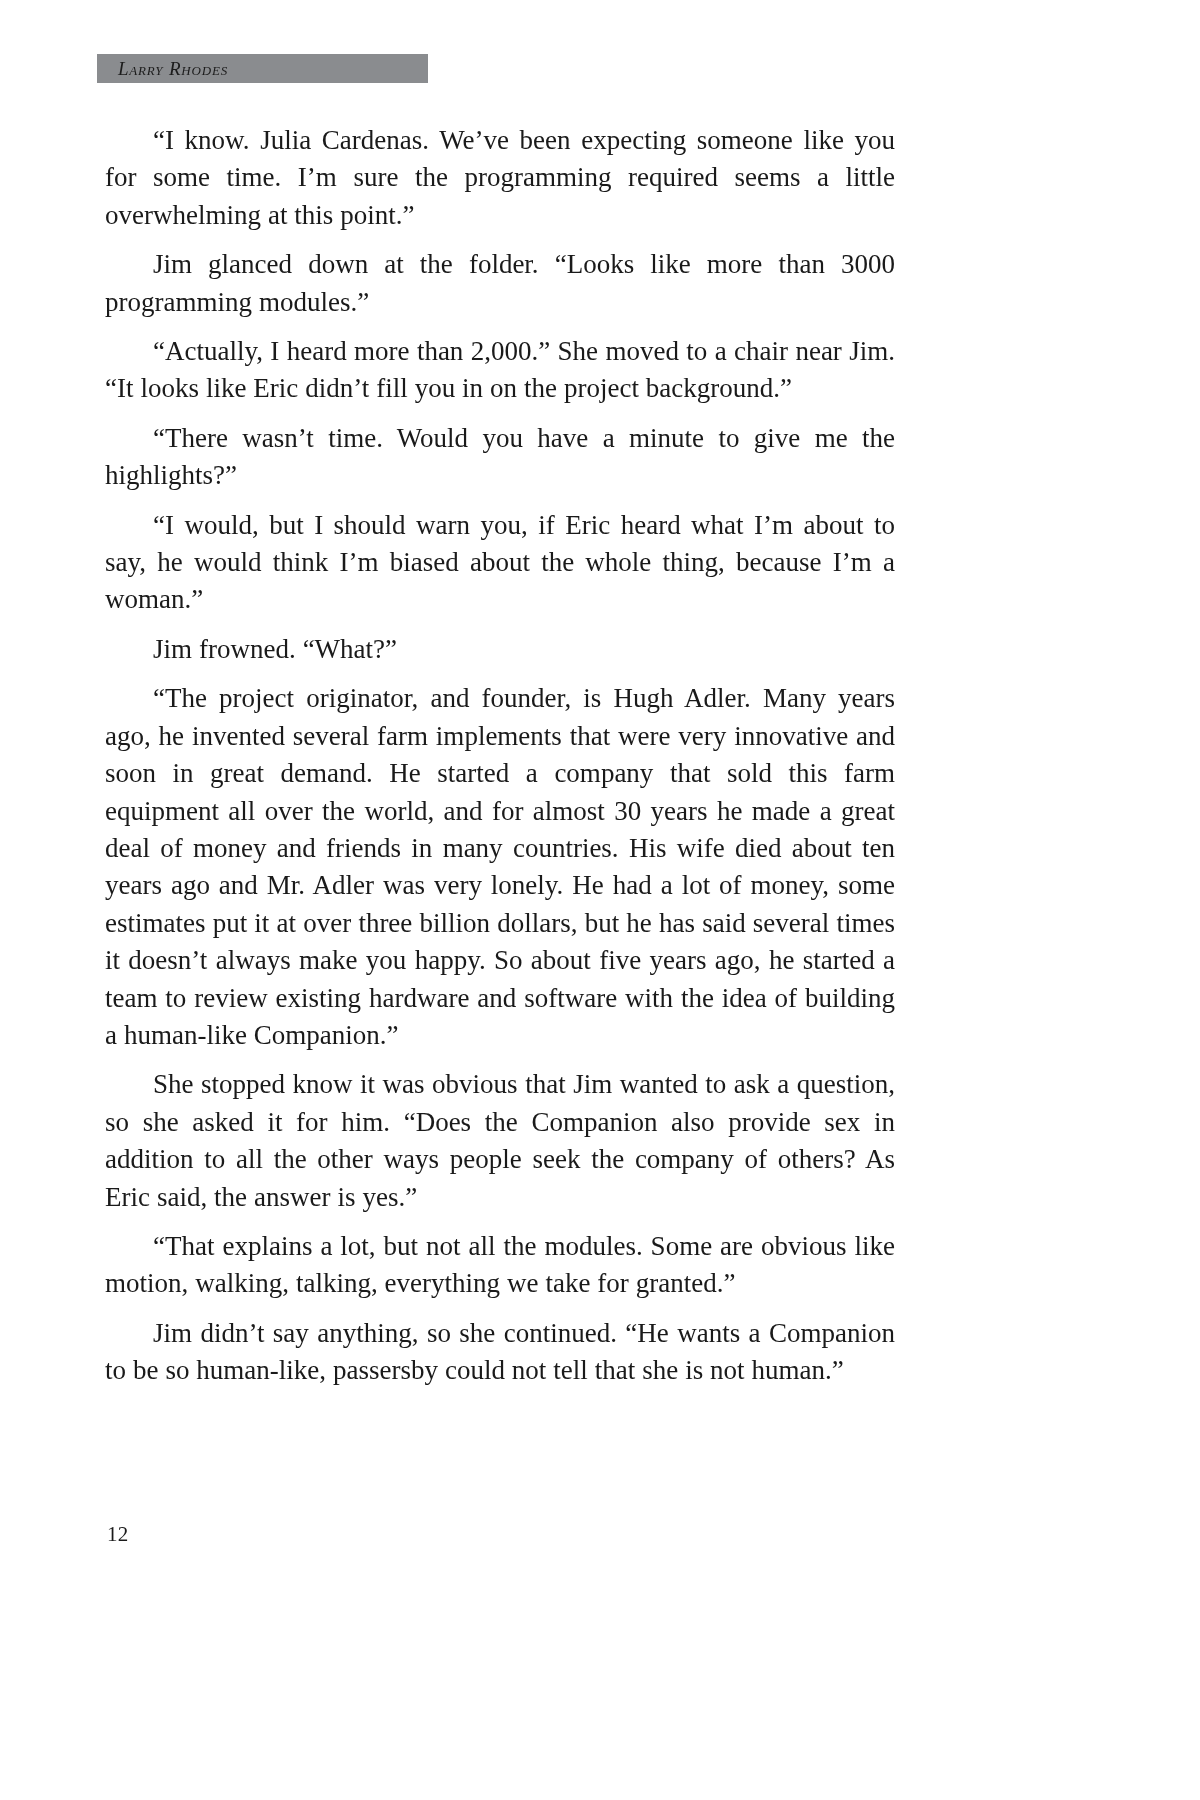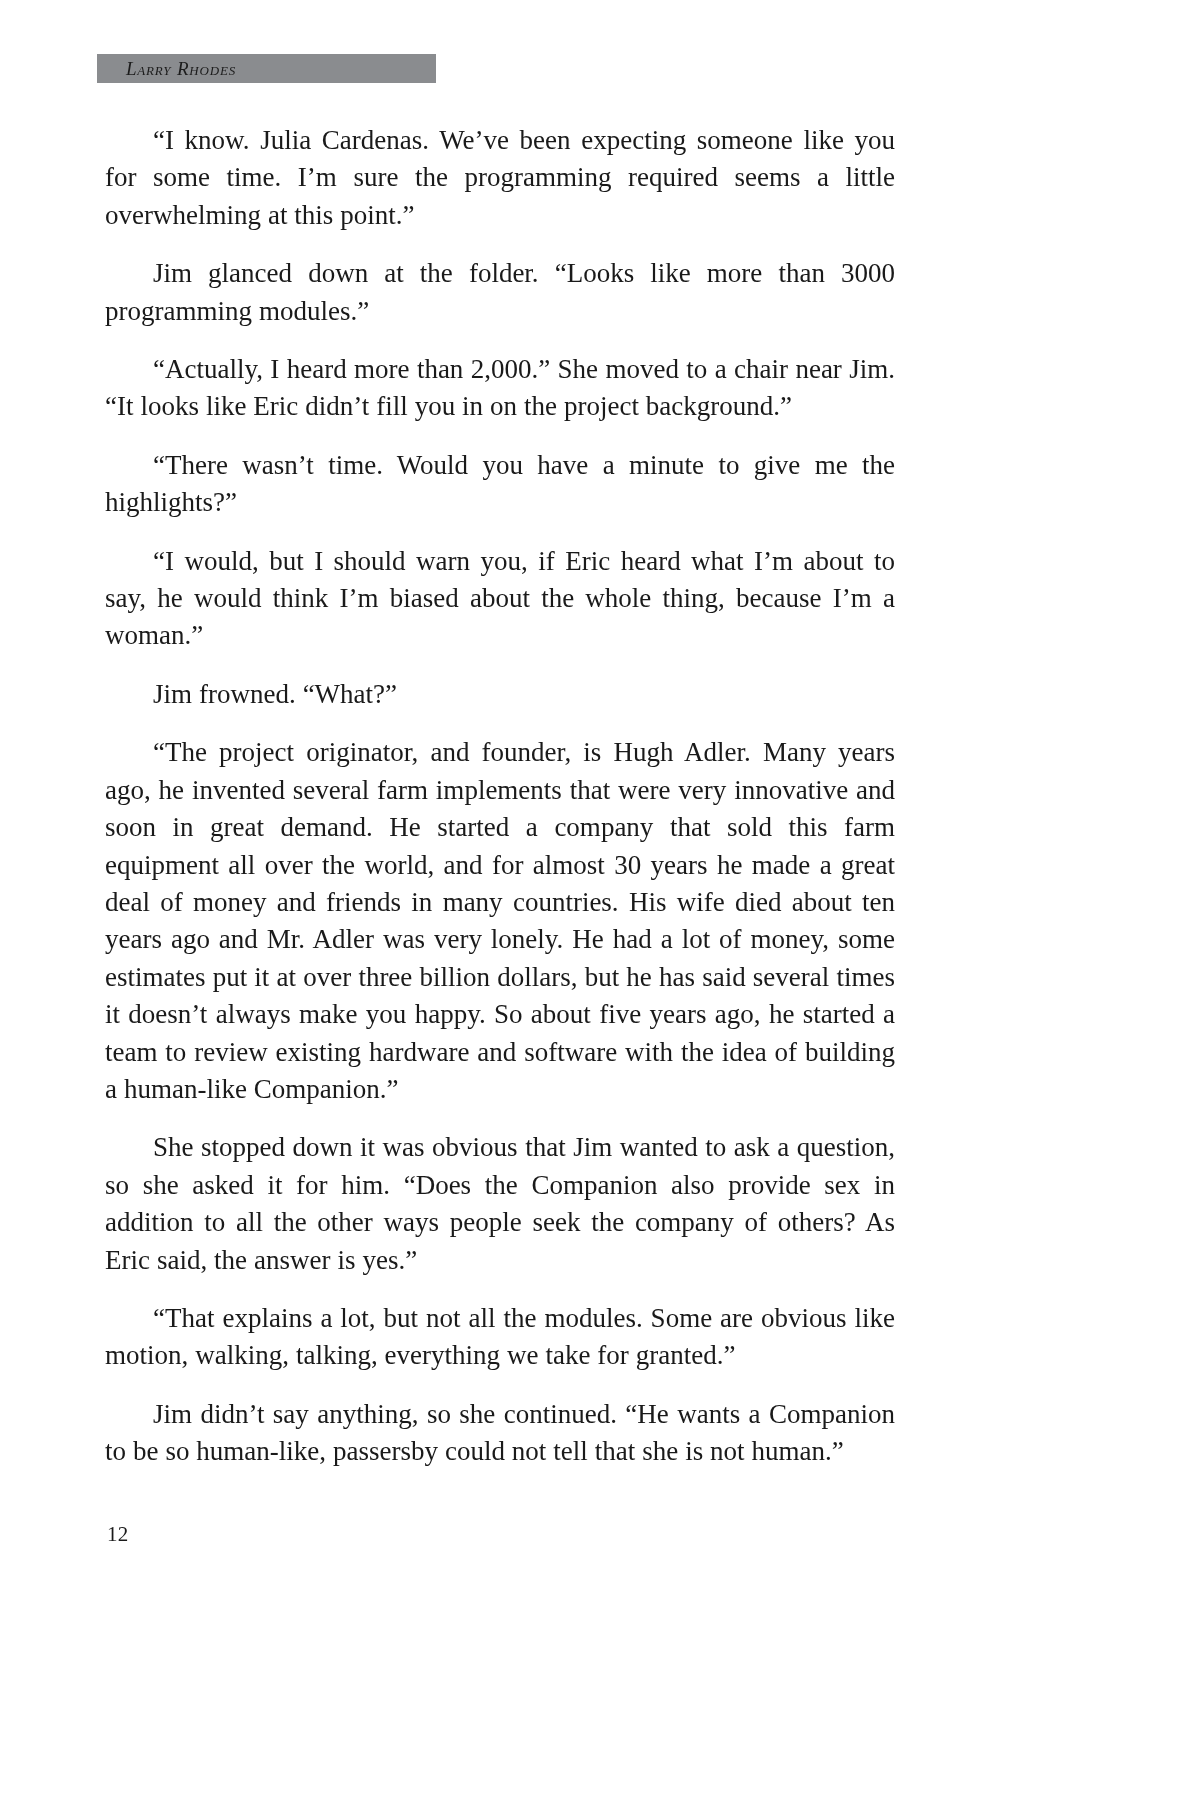--- a/index.html
+++ b/index.html
@@ -31,21 +31,20 @@
   
   .running-head {
     position: absolute;
     left: 97px;
     top: 54px;
     width: 331px;
     height: 29px;
     background: #8a8c8f;
     display: flex;
     align-items: center;
-    padding-left: 8px;
   }
 
   .running-head-text {
     margin-left: 21px;
     font-family: "Liberation Serif", "DejaVu Serif", serif;
     font-size: 19px;
     font-variant: small-caps;
     font-style: italic;
     letter-spacing: 0.8px;
     color: #1c1c1c;
@@ -68,21 +67,21 @@
     font-size: 27px;
     line-height: 37.4px;
     text-indent: 48px;
     color: #1a1a1a;
     hyphens: none;
     -webkit-hyphens: none;
     word-spacing: 0.2px;
   }
 
   .para + .para {
-    margin-top: 21px;
+    margin-top: 12px;
   }
 
   
   .folio {
     position: absolute;
     left: 107px;
     top: 1489px;
     font-size: 21px;
     line-height: 1;
     color: #1a1a1a;
@@ -100,20 +99,20 @@
   </div>
 
   <div class="text-column">
     <p class="para">“I know. Julia Cardenas. We’ve been expecting someone like you for some time. I’m sure the programming required seems a little overwhelming at this point.”</p>
     <p class="para">Jim glanced down at the folder. “Looks like more than 3000 programming modules.”</p>
     <p class="para">“Actually, I heard more than 2,000.” She moved to a chair near Jim. “It looks like Eric didn’t fill you in on the project background.”</p>
     <p class="para">“There wasn’t time. Would you have a minute to give me the highlights?”</p>
     <p class="para">“I would, but I should warn you, if Eric heard what I’m about to say, he would think I’m biased about the whole thing, because I’m a woman.”</p>
     <p class="para">Jim frowned. “What?”</p>
     <p class="para">“The project originator, and founder, is Hugh Adler. Many years ago, he invented several farm implements that were very innovative and soon in great demand. He started a company that sold this farm equipment all over the world, and for almost 30 years he made a great deal of money and friends in many countries. His wife died about ten years ago and Mr. Adler was very lonely. He had a lot of money, some estimates put it at over three billion dollars, but he has said several times it doesn’t always make you happy. So about five years ago, he started a team to review existing hardware and software with the idea of building a human-like Companion.”</p>
-    <p class="para">She stopped down it was obvious that Jim wanted to ask a question, so she asked it for him. “Does the Companion also provide sex in addition to all the other ways people seek the company of others? As Eric said, the answer is yes.”</p>
+    <p class="para">She stopped know it was obvious that Jim wanted to ask a question, so she asked it for him. “Does the Companion also provide sex in addition to all the other ways people seek the company of others? As Eric said, the answer is yes.”</p>
     <p class="para">“That explains a lot, but not all the modules. Some are obvious like motion, walking, talking, everything we take for granted.”</p>
     <p class="para">Jim didn’t say anything, so she continued. “He wants a Companion to be so human-like, passersby could not tell that she is not human.”</p>
   </div>
 
   <div class="folio">12</div>
 
 </div>
 
 </body></html>

